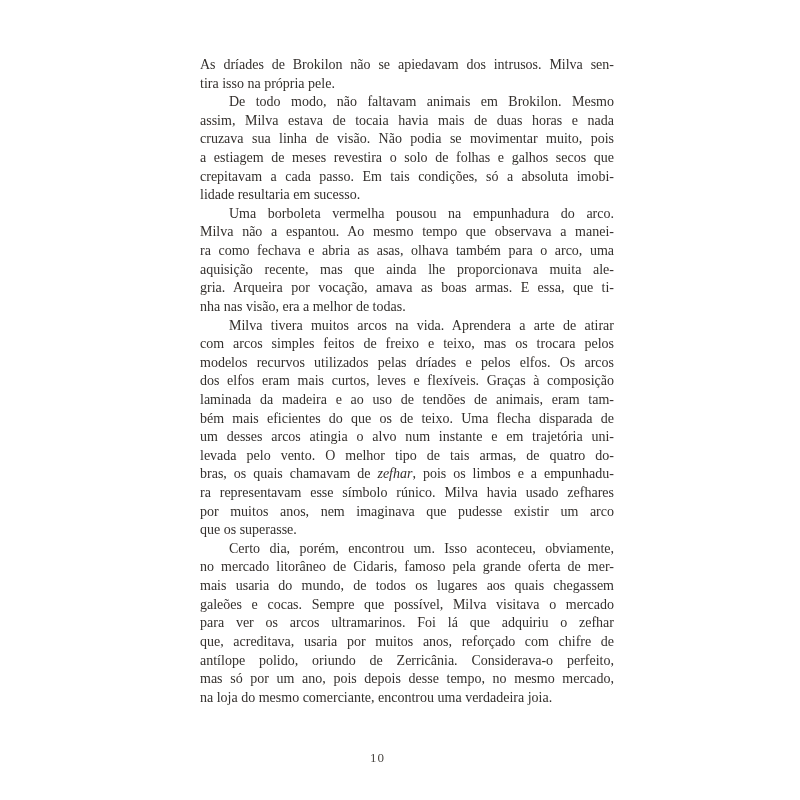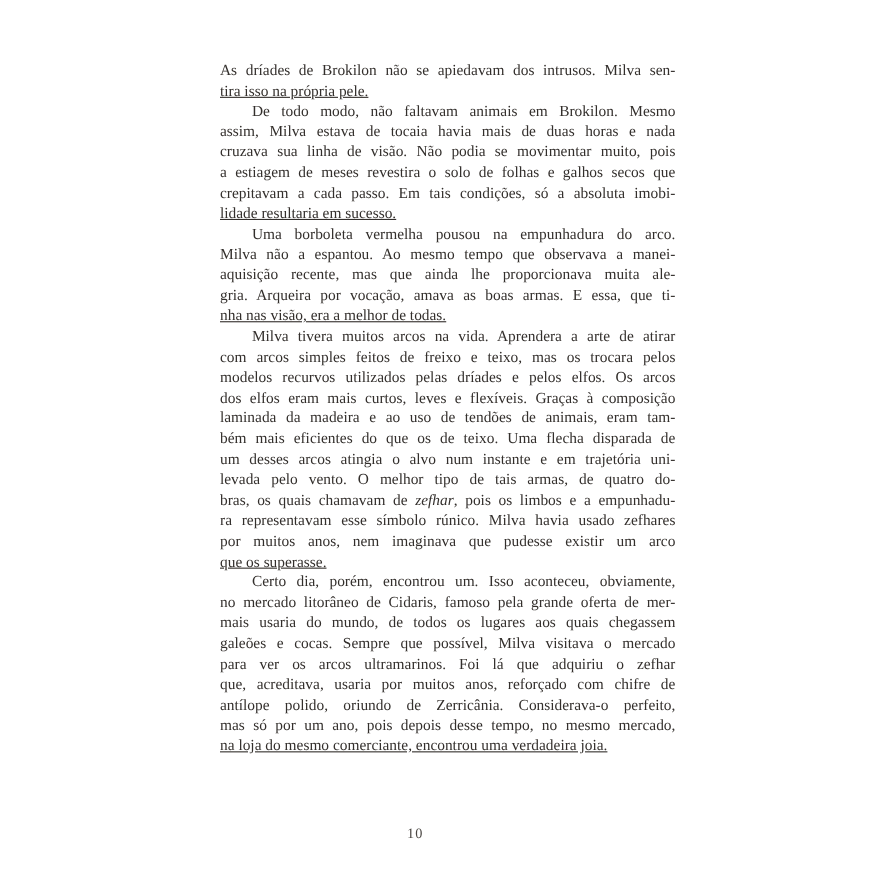--- a/index.html
+++ b/index.html
@@ -31,21 +31,20 @@
   .line {
     height: 18.62px;
     overflow: hidden;
     text-align: justify;
     text-align-last: justify;
     white-space: normal;
     hyphens: none;
   }
   .line.last {
     text-align-last: left;
-    text-decoration: underline;
   }
   .line.indent {
     padding-left: 29px;
   }
   .italic {
     font-style: italic;
   }
   .page-number {
     position: absolute;
     top: 750px;
@@ -71,20 +70,21 @@
         <div class="line indent">De todo modo, não faltavam animais em Brokilon. Mesmo</div>
         <div class="line">assim, Milva estava de tocaia havia mais de duas horas e nada</div>
         <div class="line">cruzava sua linha de visão. Não podia se movimentar muito, pois</div>
         <div class="line">a estiagem de meses revestira o solo de folhas e galhos secos que</div>
         <div class="line">crepitavam a cada passo. Em tais condições, só a absoluta imobi-</div>
         <div class="line last">lidade resultaria em sucesso.</div>
       </div>
       <div class="paragraph">
         <div class="line indent">Uma borboleta vermelha pousou na empunhadura do arco.</div>
         <div class="line">Milva não a espantou. Ao mesmo tempo que observava a manei-</div>
+        <div class="line">ra como fechava e abria as asas, olhava também para o arco, uma</div>
         <div class="line">aquisição recente, mas que ainda lhe proporcionava muita ale-</div>
         <div class="line">gria. Arqueira por vocação, amava as boas armas. E essa, que ti-</div>
         <div class="line last">nha nas visão, era a melhor de todas.</div>
       </div>
       <div class="paragraph">
         <div class="line indent">Milva tivera muitos arcos na vida. Aprendera a arte de atirar</div>
         <div class="line">com arcos simples feitos de freixo e teixo, mas os trocara pelos</div>
         <div class="line">modelos recurvos utilizados pelas dríades e pelos elfos. Os arcos</div>
         <div class="line">dos elfos eram mais curtos, leves e flexíveis. Graças à composição</div>
         <div class="line">laminada da madeira e ao uso de tendões de animais, eram tam-</div>

